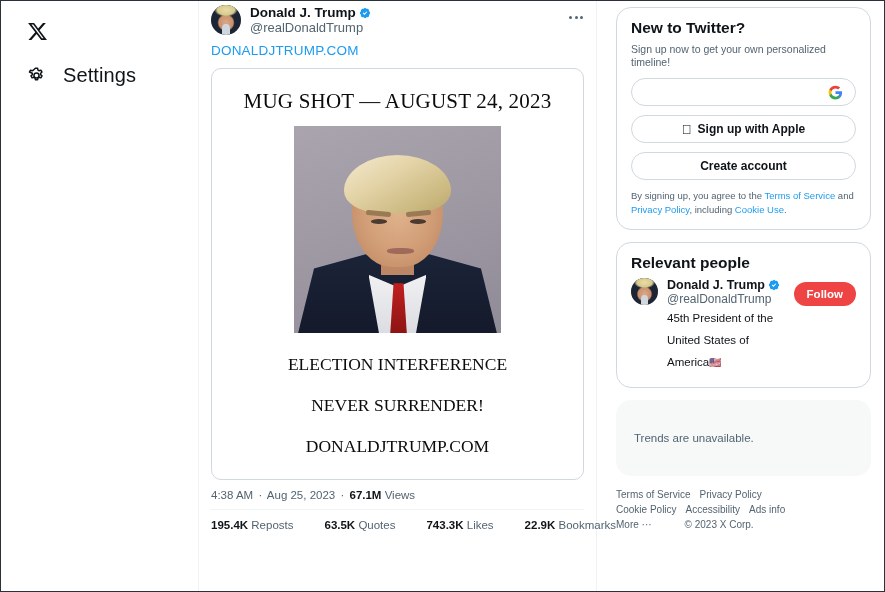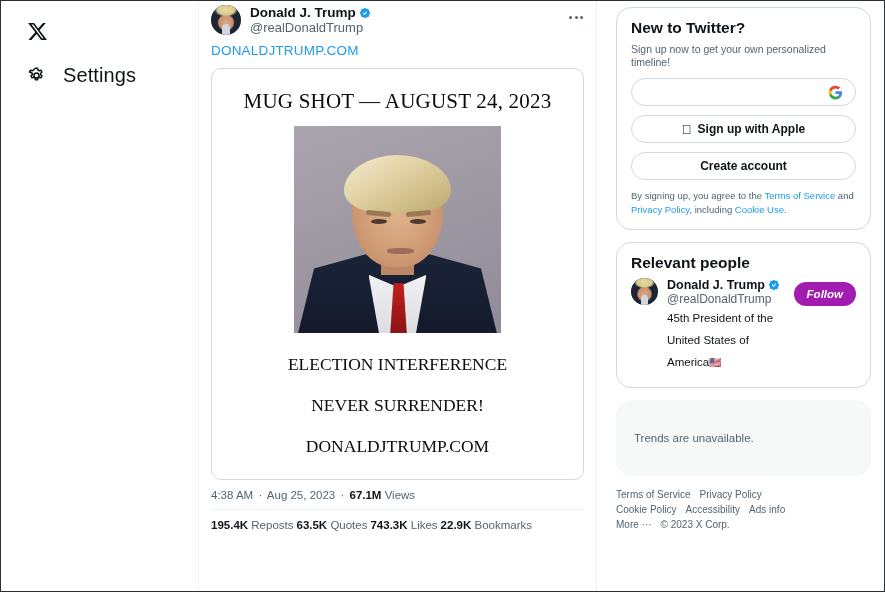--- a/index.html
+++ b/index.html
@@ -203,21 +203,21 @@
   }
   .post-meta b { color: #0f1419; font-weight: bold; }
   .meta-sep { padding: 0 2px; }
   .stats-divider {
     margin: 8px 12px 0 12px;
     border-top: 1px solid #eff3f4;
   }
   .stats-row {
     display: flex; align-items: center;
     padding: 9px 12px 0 12px;
-    gap: 3px;
+    gap: 31px;
     font-size: 11.5px;
   }
   .stat { white-space: nowrap; cursor: pointer; }
   .stat b { color: #0f1419; font-weight: bold; }
   .stat span { color: #536471; }
 
   
   #right {
     flex: 1 1 auto;
     background: #fff;
@@ -254,45 +254,44 @@
   }
   .legal a { color: #1d9bf0; text-decoration: none; cursor: pointer; }
 
   .person-row { display: flex; align-items: flex-start; margin-top: 4px; }
   .person-info { flex: 1 1 auto; min-width: 0; margin-right: 6px; }
   .person-name { font-size: 12.5px; font-weight: bold; color: #0f1419; }
   .person-handle { font-size: 12px; color: #536471; line-height: 14px; }
   .person-bio { font-size: 11.5px; color: #0f1419; line-height: 22px; margin-top: 1px; }
   .follow-btn {
     flex: 0 0 auto;
-    background: #a21caf; color: #fff;
+    background: #ef4444; color: #fff;
     font-size: 11.5px; font-weight: bold;
     border-radius: 15px;
     padding: 6px 13px;
     cursor: pointer;
     margin-top: 4px;
-    font-style: italic;
   }
   .trends-box {
     background: #f7f9f9;
     border-radius: 15px;
     height: 76px;
     display: flex; align-items: center;
     padding-left: 18px;
     font-size: 11.5px; color: #536471;
     margin-bottom: 13px;
   }
   .footer-links {
     display: flex; flex-wrap: wrap;
     gap: 4px 9px;
     font-size: 10px; color: #536471;
     max-width: 190px;
   }
   .footer-links span { cursor: pointer; white-space: nowrap; }
-  .footer-links span.copy { cursor: default; }
+  .footer-links span.copy { cursor: default; margin-left: 24px; }
   .flag { font-size: 10px; }
 </style>
 </head>
 <body>
 
 <div id="window">
 
   <div id="sidebar">
     <div class="logo-row">
       <svg class="x-logo" viewBox="0 0 24 24">

